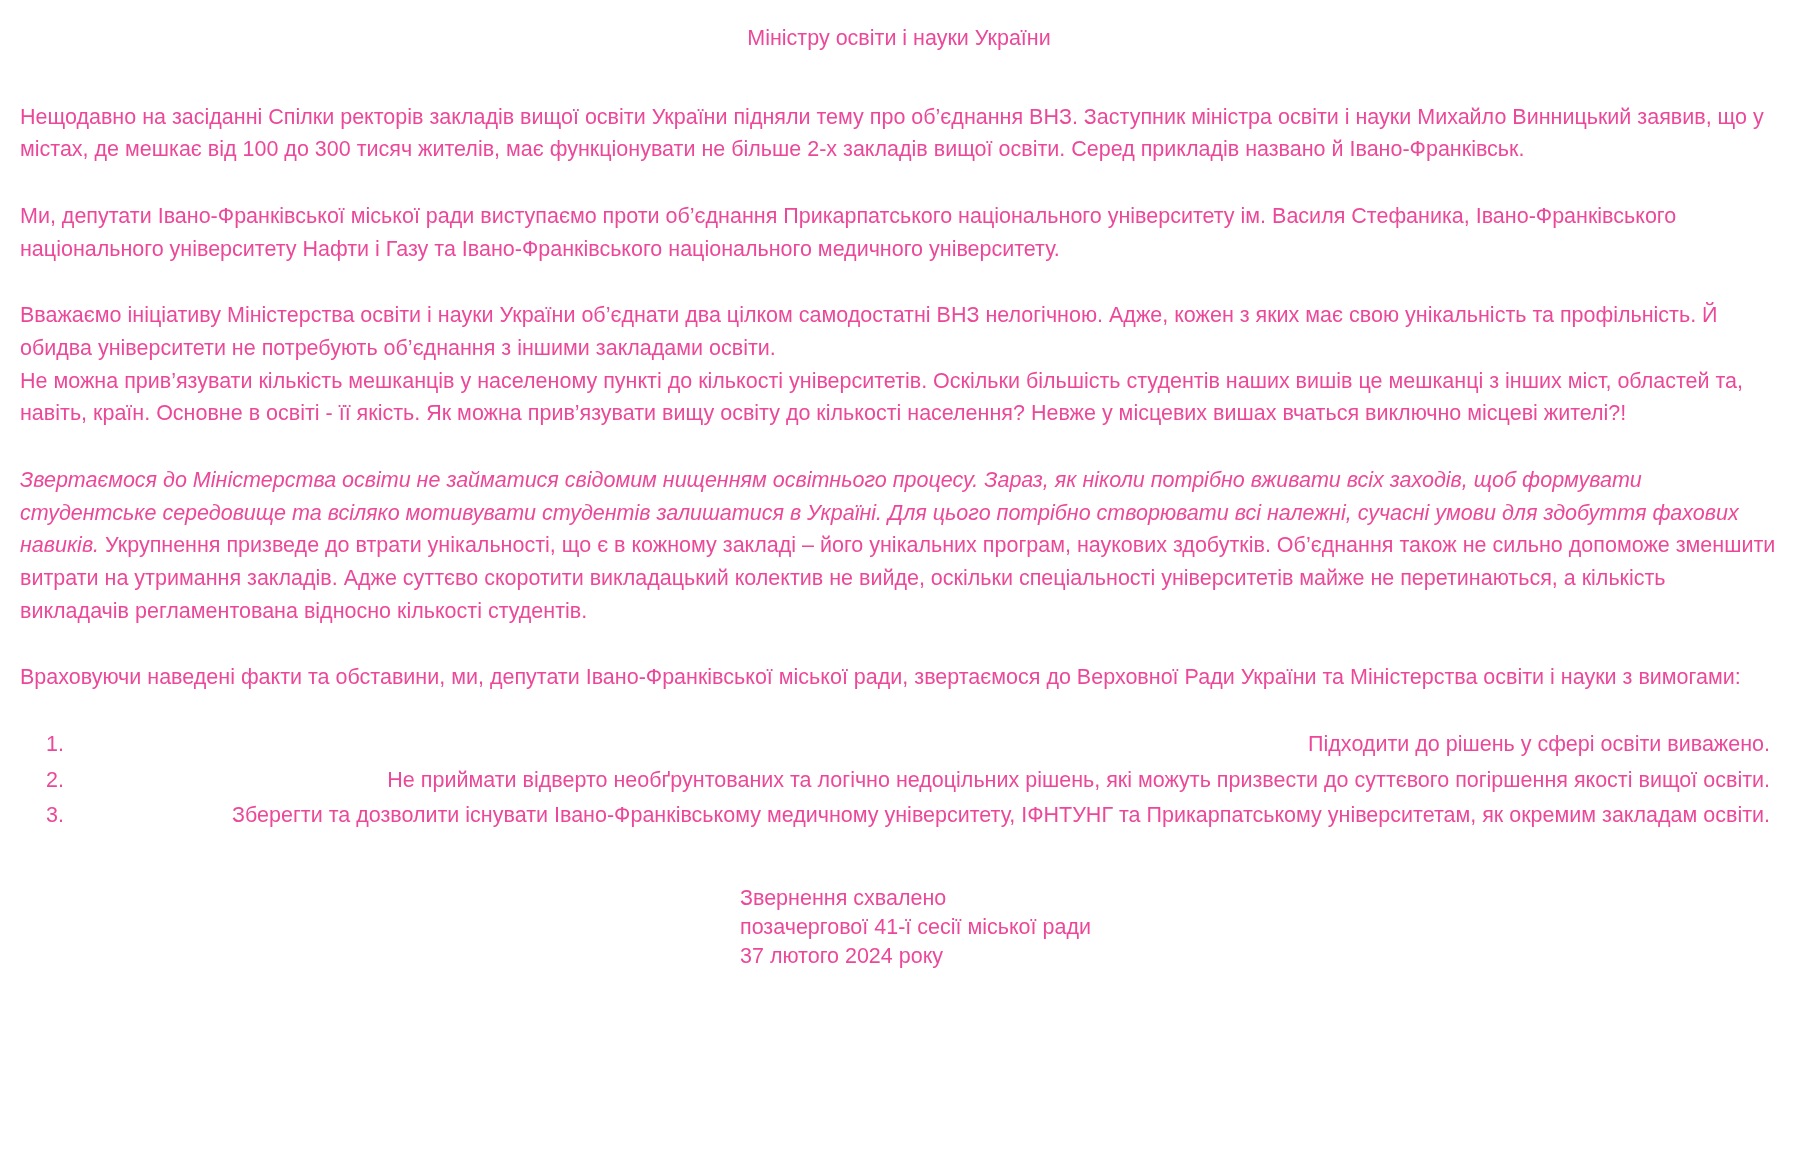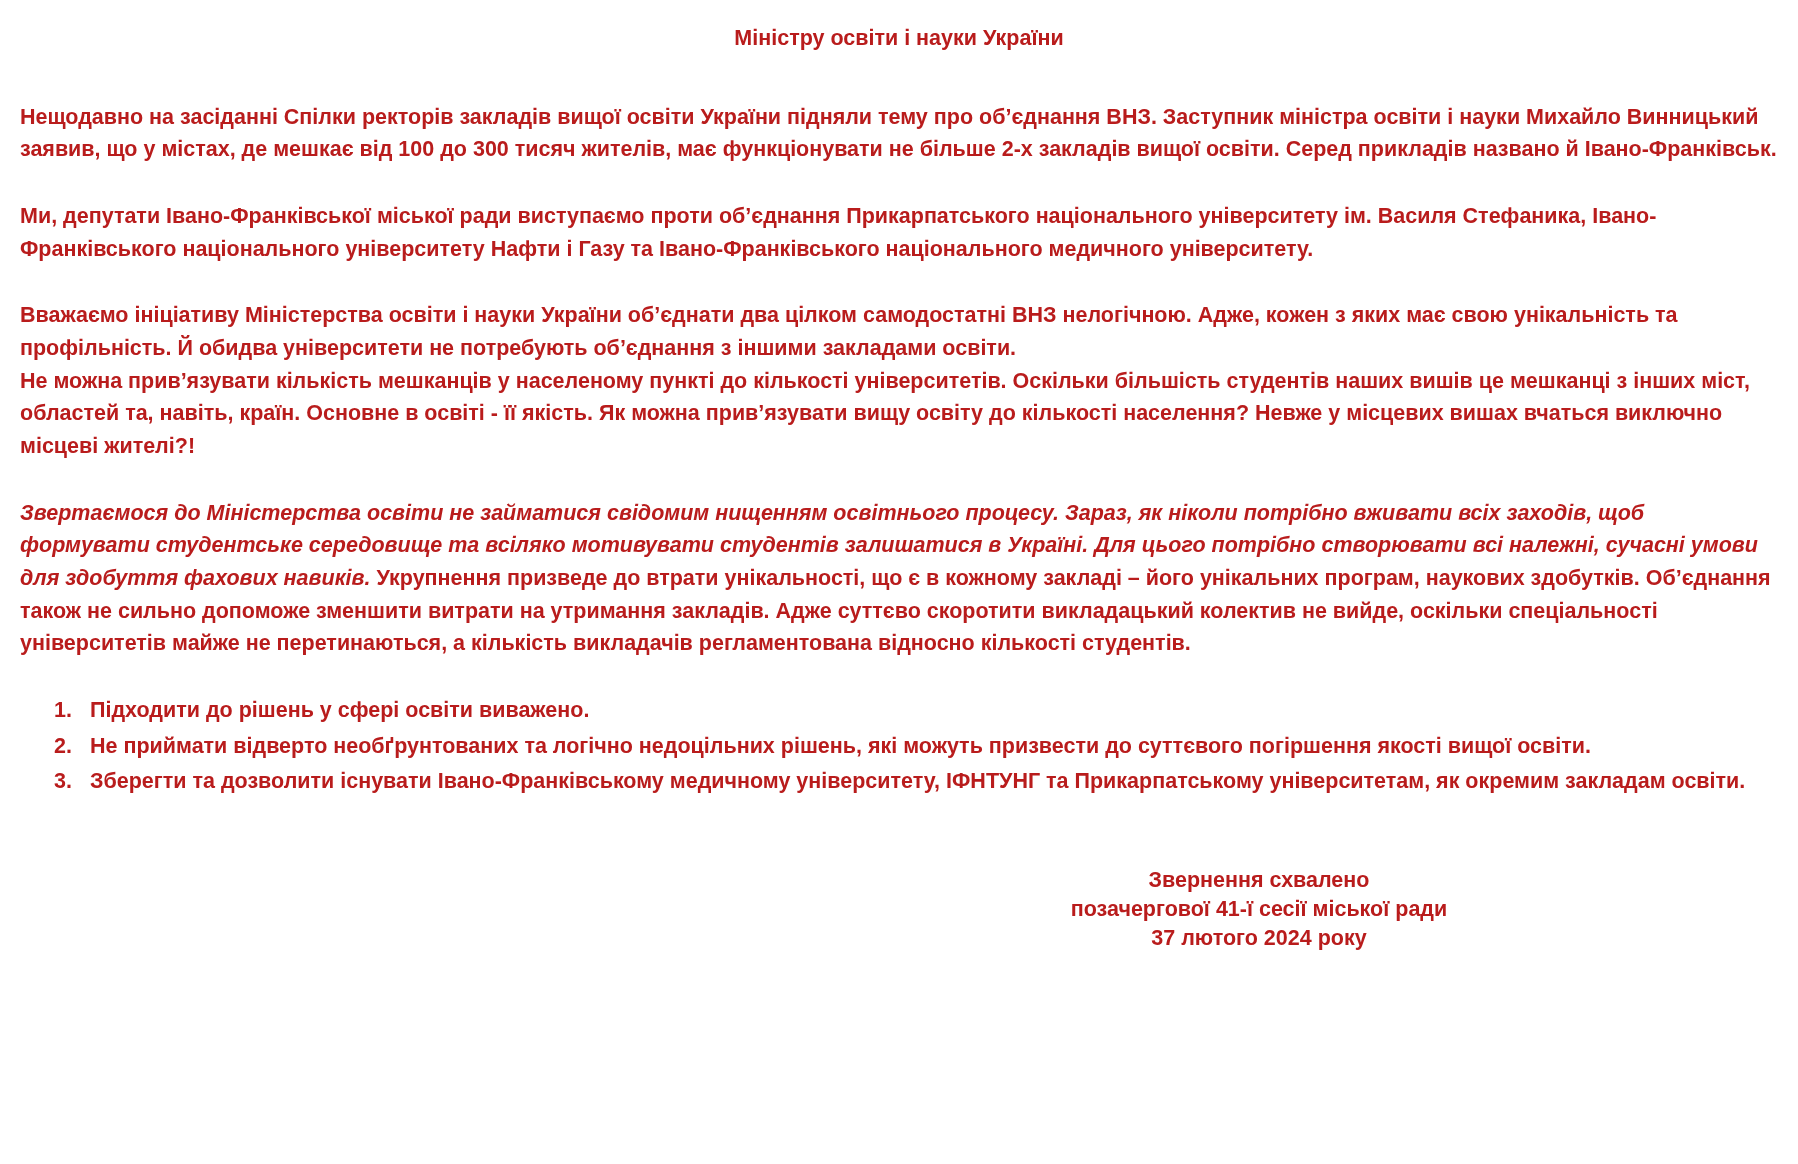--- a/index.html
+++ b/index.html
@@ -8,71 +8,71 @@
     background: #ffffff;
   }
   .page {
     width: 1798px;
     min-height: 1164px;
     box-sizing: border-box;
     padding: 22px 20px 40px 20px;
     font-family: "Liberation Sans", "DejaVu Sans", sans-serif;
     font-size: 21.5px;
     line-height: 1.52;
-    color: #b91c1c;
+    color: #ec4899;
     background: #ffffff;
-    font-weight: bold;
   }
   .addressee-block {
     text-align: center;
   }
   .addressee-second {
     margin-top: 25px;
   }
   .para {
     margin: 8px 0 34px 0;
   }
   .para.first {
     margin-top: 46px;
   }
   .para em {
     font-style: italic;
   }
   ol.demands {
-    margin: 16px;
+    margin: 8px;
     padding-left: 42px;
+    text-align: right;
   }
   ol.demands li {
     padding-left: 12px;
     margin-bottom: 3px;
   }
   .approval-block {
-    margin-top: 68px;
+    margin-top: 52px;
     margin-left: 720px;
     line-height: 1.35;
-    text-align: center;
   }
 </style>
 </head>
 <body>
 
 <div class="page">
 
   <div class="addressee-block">
     <div>Міністру освіти і науки України</div>
   </div>
 
   <p class="para first">Нещодавно на засіданні Спілки ректорів закладів вищої освіти України підняли тему про об’єднання ВНЗ. Заступник міністра освіти і науки Михайло Винницький заявив, що у містах, де мешкає від 100 до 300 тисяч жителів, має функціонувати не більше 2-х закладів вищої освіти. Серед прикладів названо й Івано-Франківськ.</p>
 
   <p class="para">Ми, депутати Івано-Франківської міської ради виступаємо проти об’єднання Прикарпатського національного університету ім. Василя Стефаника, Івано-Франківського національного університету Нафти і Газу та Івано-Франківського національного медичного університету.</p>
 
   <p class="para"><span>Вважаємо ініціативу Міністерства освіти і науки України об’єднати два цілком самодостатні ВНЗ нелогічною. Адже, кожен з яких має свою унікальність та профільність. Й обидва університети не потребують об’єднання з іншими закладами освіти.</span><br><span>Не можна прив’язувати кількість мешканців у населеному пункті до кількості університетів. Оскільки більшість студентів наших вишів це мешканці з інших міст, областей та, навіть, країн. Основне в освіті - її якість. Як можна прив’язувати вищу освіту до кількості населення? Невже у місцевих вишах вчаться виключно місцеві жителі?!</span></p>
 
   <p class="para"><em>Звертаємося до Міністерства освіти не займатися свідомим нищенням освітнього процесу. Зараз, як ніколи потрібно вживати всіх заходів, щоб формувати студентське середовище та всіляко мотивувати студентів залишатися в Україні. Для цього потрібно створювати всі належні, сучасні умови для здобуття фахових навиків.</em><span> Укрупнення призведе до втрати унікальності, що є в кожному закладі – його унікальних програм, наукових здобутків. Об’єднання також не сильно допоможе зменшити витрати на утримання закладів. Адже суттєво скоротити викладацький колектив не вийде, оскільки спеціальності університетів майже не перетинаються, а кількість викладачів регламентована відносно кількості студентів.</span></p>
 
+  <p class="para">Враховуючи наведені факти та обставини, ми, депутати Івано-Франківської міської ради, звертаємося до Верховної Ради України та Міністерства освіти і науки з вимогами:</p>
 
   <ol class="demands">
     <li>Підходити до рішень у сфері освіти виважено.</li>
     <li>Не приймати відверто необґрунтованих та логічно недоцільних рішень, які можуть призвести до суттєвого погіршення якості вищої освіти.</li>
     <li>Зберегти та дозволити існувати Івано-Франківському медичному університету, ІФНТУНГ та Прикарпатському університетам, як окремим закладам освіти.</li>
   </ol>
 
   <div class="approval-block">
     <div>Звернення схвалено</div>
     <div>позачергової 41-ї сесії міської ради</div>

